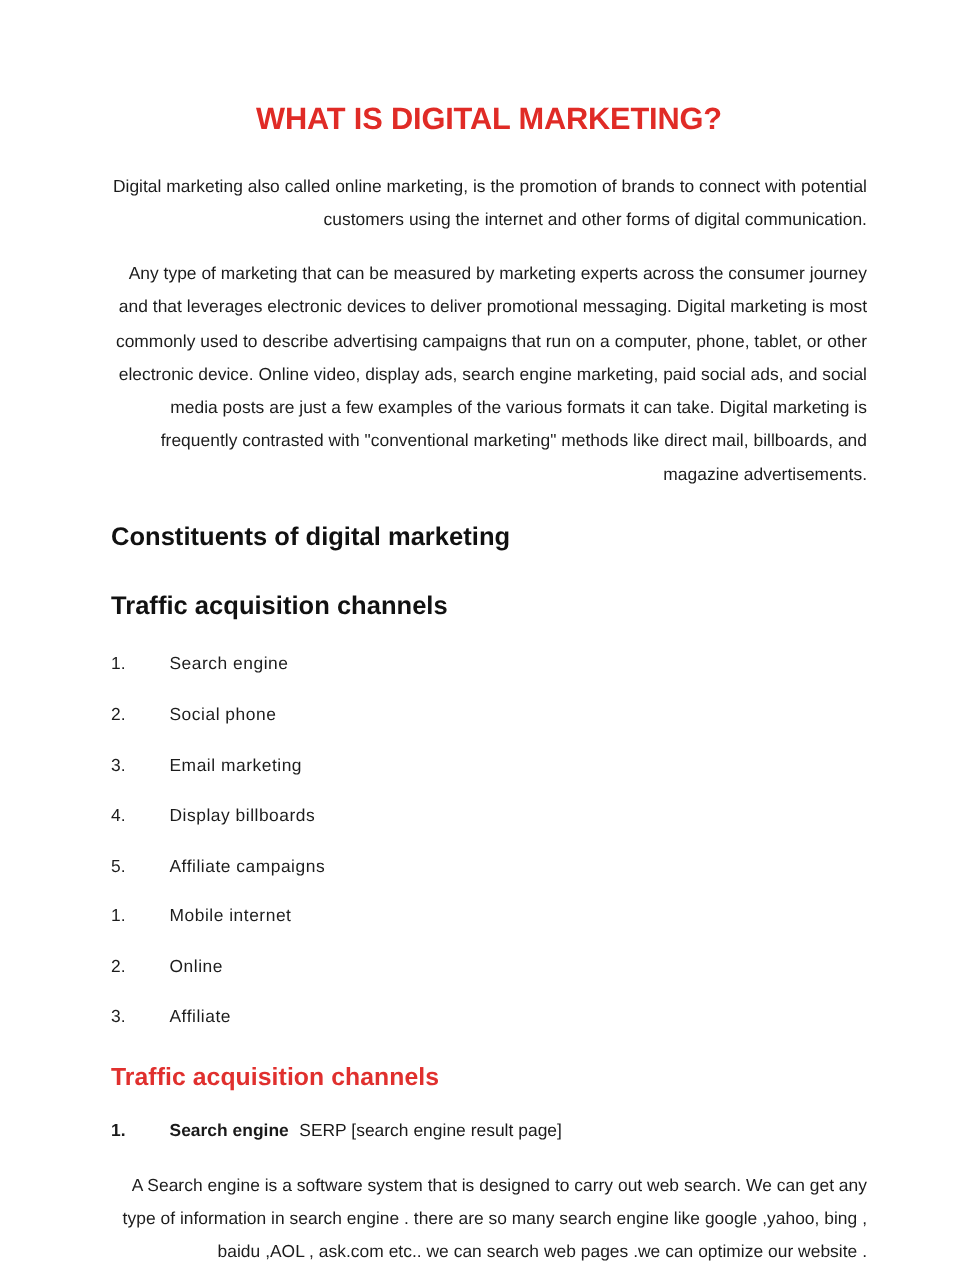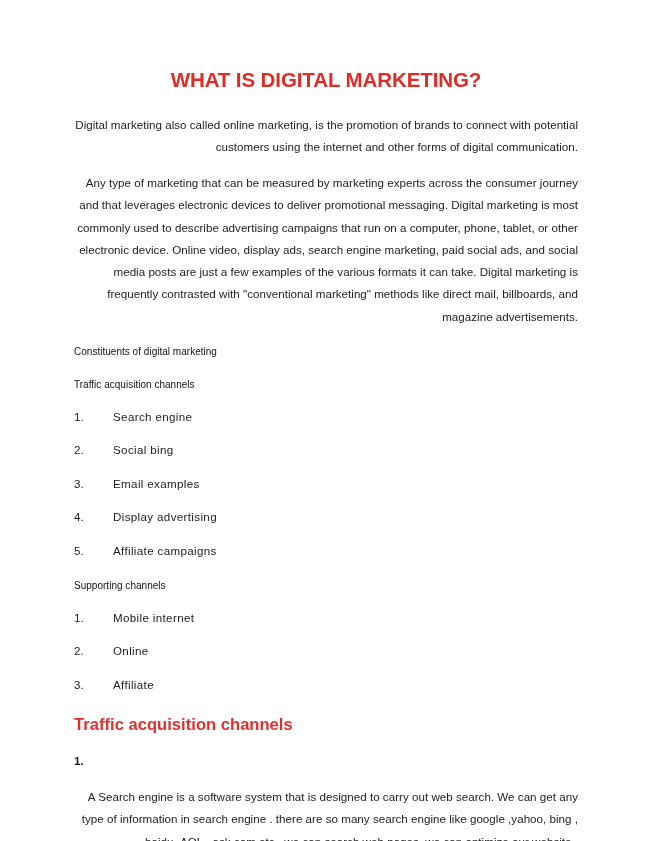--- a/index.html
+++ b/index.html
@@ -39,22 +39,22 @@
   }
   .para {
     font-size: 11.6px;
     line-height: 1.92;
     margin: 0 0 14px 0;
     text-align: right;
     letter-spacing: 0.02px;
     color: #1c1c1c;
   }
   .subhead {
-    font-size: 10px;
-    font-weight: normal;
+    font-size: 17px;
+    font-weight: bold;
     line-height: 1.9;
     margin: 0 0 14px 0;
     color: #111111;
     letter-spacing: 0.02px;
   }
   .section-head {
     font-size: 16.5px;
     font-weight: bold;
     color: #E0302E;
     margin: 20px 0 16px 0;
@@ -119,55 +119,57 @@
 
     <p class="subhead">Traffic acquisition channels</p>
 
     <ul class="list">
       <li class="list-item">
         <span class="num">1.</span>
         <span class="txt">Search engine</span>
       </li>
       <li class="list-item">
         <span class="num">2.</span>
-        <span class="txt">Social bing</span>
+        <span class="txt">Social phone</span>
       </li>
       <li class="list-item">
         <span class="num">3.</span>
-        <span class="txt">Email examples</span>
+        <span class="txt">Email marketing</span>
       </li>
       <li class="list-item">
         <span class="num">4.</span>
-        <span class="txt">Display advertising</span>
+        <span class="txt">Display billboards</span>
       </li>
       <li class="list-item">
         <span class="num">5.</span>
         <span class="txt">Affiliate campaigns</span>
       </li>
     </ul>
 
-    <p class="subhead">Supporting channels</p>
 
     <ul class="list">
       <li class="list-item">
         <span class="num">1.</span>
         <span class="txt">Mobile internet</span>
       </li>
       <li class="list-item">
         <span class="num">2.</span>
         <span class="txt">Online</span>
       </li>
       <li class="list-item">
         <span class="num">3.</span>
         <span class="txt">Affiliate</span>
       </li>
     </ul>
 
     <h2 class="section-head">Traffic acquisition channels</h2>
 
     <div class="item-row">
       <span class="num">1.</span>
+      <span>
+        <span class="label">Search engine</span><span class="tail">SERP [search engine result page]</span>
+      </span>
     </div>
 
     <p class="para"> A Search engine is a software system that is designed to carry out web search. We can get any type of information  in search engine . there are so many search engine like google ,yahoo, bing , baidu ,AOL , ask.com  etc.. we can search web pages .we can optimize our website .</p>
 
   </div>
 </div>
 
 </body></html>

